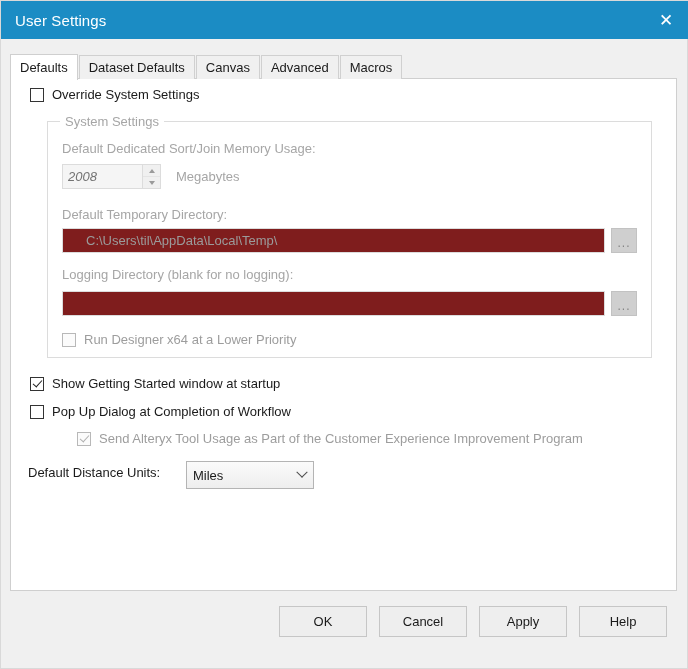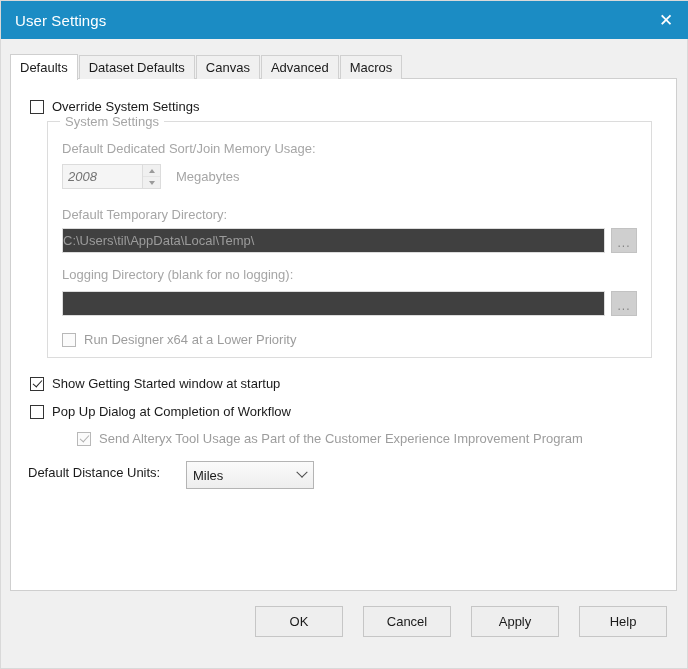--- a/index.html
+++ b/index.html
@@ -219,25 +219,25 @@
     border-left: 3.5px solid transparent;
     border-right: 3.5px solid transparent;
     border-top: 4px solid #9a9a9a;
   }
 
   
   .field {
     position: absolute;
     height: 25px;
     border: 1px solid #dcdcdc;
-    background: #404040;
-    box-sizing: border-box;
-    display: flex;
-    align-items: center;
-    padding-left: 0;
+    background: #7f1d1d;
+    box-sizing: border-box;
+    display: flex;
+    align-items: center;
+    padding-left: 23px;
     font-size: 13px;
     color: #9b9b9b;
     overflow: hidden;
     white-space: nowrap;
   }
   .browse-btn {
     position: absolute;
     width: 26px;
     height: 25px;
     background: #cfcfcf;
@@ -301,21 +301,21 @@
     position: absolute;
     left: 0;
     top: 600px;
     width: 688px;
     height: 40px;
     display: flex;
     justify-content: flex-end;
     align-items: center;
     padding-right: 22px;
     box-sizing: border-box;
-    gap: 20px;
+    gap: 12px;
   }
   .dlgbtn {
     width: 88px;
     height: 31px;
     background: #eeeeee;
     border: 1px solid #c6c6c6;
     box-sizing: border-box;
     font-size: 13px;
     color: #1a1a1a;
     font-family: "Liberation Sans", sans-serif;
@@ -338,21 +338,21 @@
   <div class="tabstrip">
     <div class="tab active">Defaults</div>
     <div class="tab">Dataset Defaults</div>
     <div class="tab">Canvas</div>
     <div class="tab">Advanced</div>
     <div class="tab">Macros</div>
   </div>
 
   <div class="panel">
 
-    <div class="cbrow" style="left:19px; top:20px;">
+    <div class="cbrow" style="left:19px; top:8px;">
       <span class="cbox"></span>
       <span class="cblabel">Override System Settings</span>
     </div>
 
     <div class="groupbox" style="left:36px; top:42px; width:605px; height:237px;"></div>
     <div class="group-legend" style="left:49px; top:35px;">System Settings</div>
 
     <div class="glabel" style="left:51px; top:62px;">Default Dedicated Sort/Join Memory Usage:</div>
     <div class="spinner" style="left:51px; top:85px;">
       <div class="spinner-value">2008</div>

